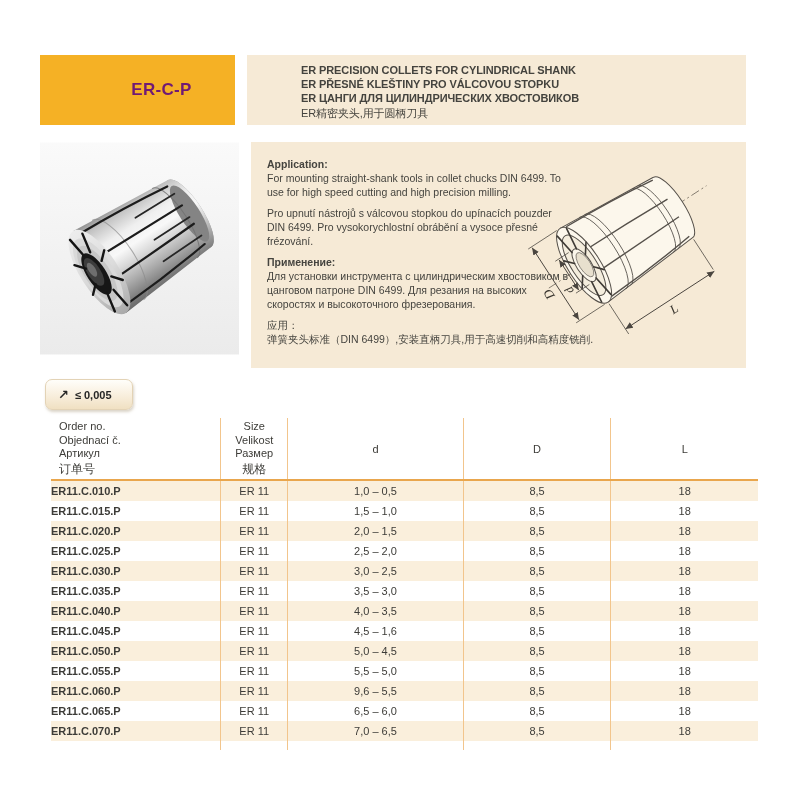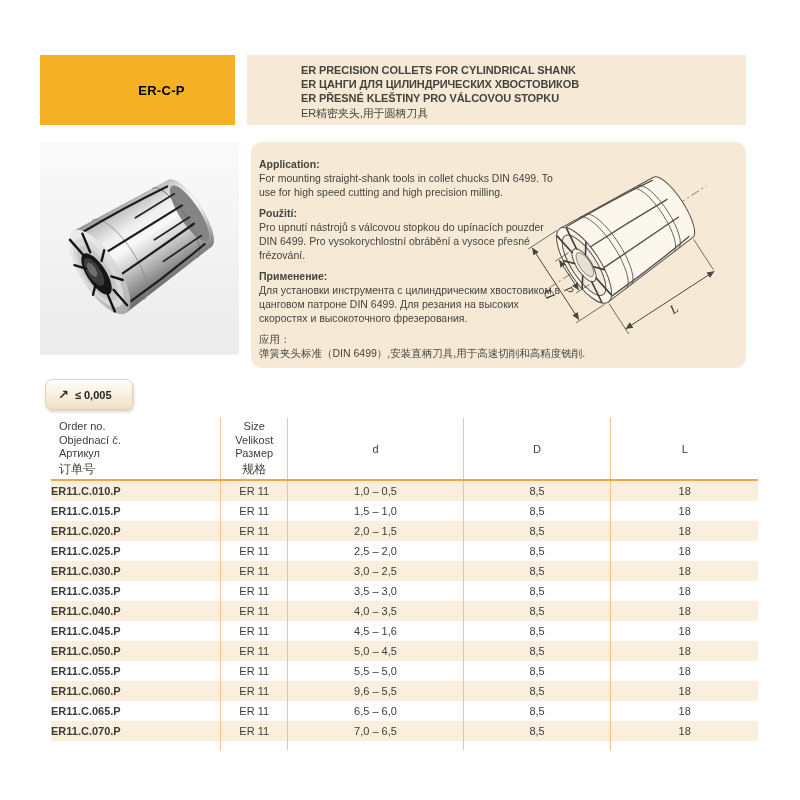--- a/index.html
+++ b/index.html
@@ -11,29 +11,29 @@
     --text:#3D3C38;
   }
   *{box-sizing:border-box;margin:0;padding:0;}
   html,body{width:800px;height:800px;overflow:hidden;background:#fff;}
   body{font-family:"Liberation Sans","DejaVu Sans",sans-serif;color:var(--text);}
   .page{position:relative;width:800px;height:800px;background:#fff;}
 
   
   .top{position:absolute;left:40px;top:55px;width:706px;height:70px;display:flex;gap:12px;}
   .code-box{width:195px;height:70px;background:var(--accent-orange);display:flex;align-items:center;justify-content:center;}
-  .code-box span{font-size:13px;font-weight:bold;color:#000000;letter-spacing:.3px;margin-left:48px;}
+  .code-box span{font-size:17px;font-weight:bold;color:#701a75;letter-spacing:.3px;margin-left:48px;}
   .title-box{flex:1;background:var(--panel-beige);padding:8px 14px 6px 14px;}
   .title-box .t{font-size:11px;font-weight:bold;line-height:14px;color:#44433e;letter-spacing:-.1px;padding-left:40px;}
   .title-box .t.zh{font-weight:normal;line-height:16px;}
 
   
   .mid{position:absolute;left:40px;top:142px;width:706px;height:226px;display:flex;gap:12px;}
   .photo{width:199px;height:213px;overflow:hidden;}
-  .app{flex:1;background:var(--panel-beige);position:relative;padding:15px 0 0 8px;border-radius:11px;}
+  .app{flex:1;background:var(--panel-beige);position:relative;padding:15px 0 0 16px;}
   .app .sec{margin-bottom:7px;width:302px;}
   .app .lbl{font-size:10.5px;font-weight:bold;line-height:14px;color:#45443f;}
   .app .txt{font-size:10.5px;line-height:14px;color:#45443f;}
   .app .sec.zh .lbl{font-weight:normal;}
   .app .sec.zh .txt{white-space:nowrap;width:370px;}
   .drawing{position:absolute;right:2px;top:14px;width:230px;height:185px;}
 
   
   .badge{position:absolute;left:45px;top:379px;height:31px;min-width:88px;padding:0 12px;
     border-radius:7px;border:1px solid #E3D3B6;
@@ -64,22 +64,22 @@
 <body>
 
 <div class="page">
 
   <div class="top">
     <div class="code-box">
       <span>ER-C-P</span>
     </div>
     <div class="title-box">
       <div class="t">ER PRECISION COLLETS FOR CYLINDRICAL SHANK</div>
+      <div class="t">ER PŘESNÉ KLEŠTINY PRO VÁLCOVOU STOPKU</div>
       <div class="t">ER ЦАНГИ ДЛЯ ЦИЛИНДРИЧЕСКИХ ХВОСТОВИКОВ</div>
-      <div class="t">ER PŘESNÉ KLEŠTINY PRO VÁLCOVOU STOPKU</div>
       <div class="t zh">ER精密夹头,用于圆柄刀具</div>
     </div>
   </div>
 
   <div class="mid">
 
     <div class="photo">
       <svg width="199" height="213" viewBox="0 0 200 213">
         <defs>
           <linearGradient id="pbg" x1="0" y1="0" x2="0" y2="1">
@@ -139,21 +139,20 @@
         </g>
       </svg>
     </div>
 
     <div class="app">
       <div class="sec">
         <div class="lbl">Application:</div>
         <div class="txt">For mounting straight-shank tools in collet chucks DIN 6499. To use for high speed cutting and high precision milling.</div>
       </div>
       <div class="sec">
-        <div class="lbl">Použití:</div>
         <div class="txt">Pro upnutí nástrojů s válcovou stopkou do upínacích pouzder DIN 6499. Pro vysokorychlostní obrábění a vysoce přesné frézování.</div>
       </div>
       <div class="sec">
         <div class="lbl">Применение:</div>
         <div class="txt">Для установки инструмента с цилиндрическим хвостовиком в цанговом патроне DIN 6499.  Для резания на высоких скоростях и высокоточного фрезерования.</div>
       </div>
       <div class="sec zh">
         <div class="lbl">应用：</div>
         <div class="txt">弹簧夹头标准（DIN 6499）,安装直柄刀具,用于高速切削和高精度铣削.</div>
       </div>

